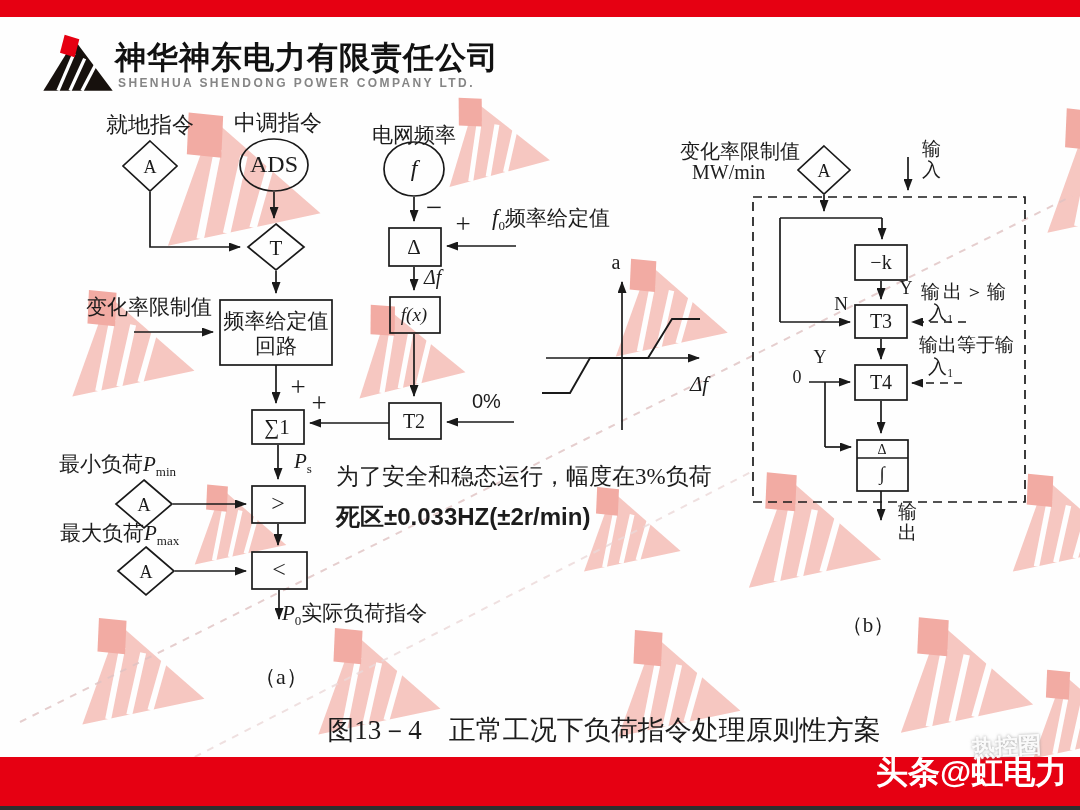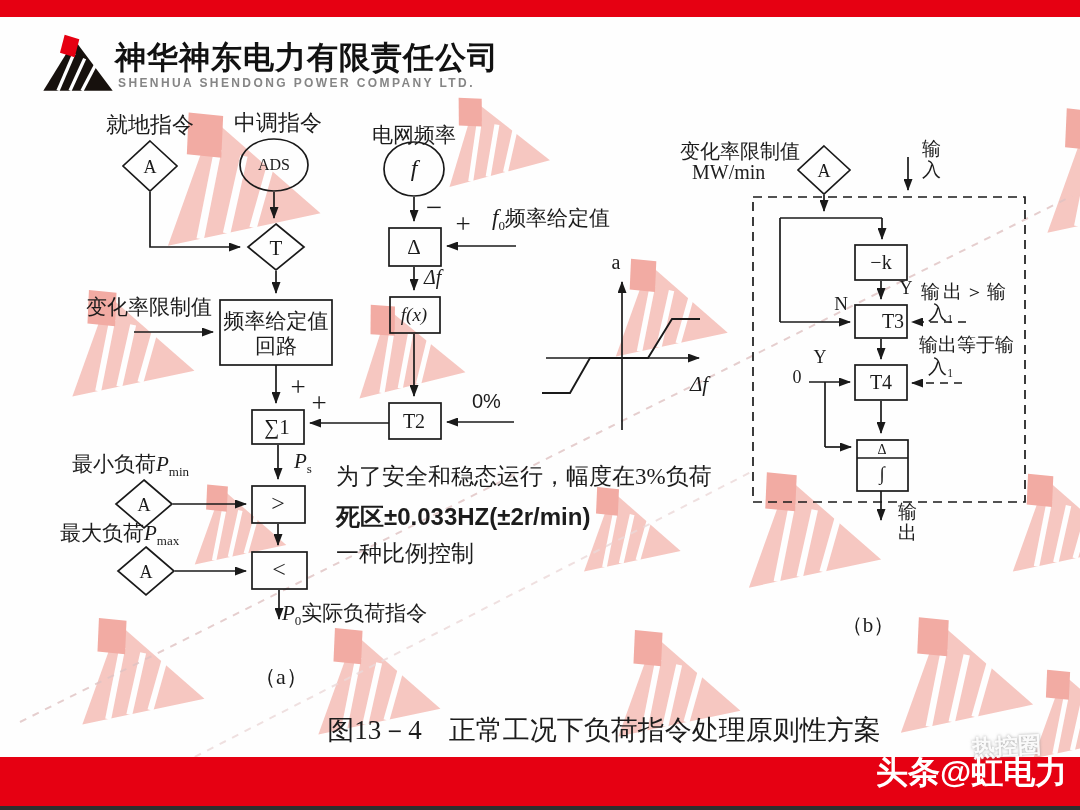--- a/index.html
+++ b/index.html
@@ -127,62 +127,61 @@
     <path d="M881,401 V433" marker-end="url(#ah)"></path>
     <rect x="857" y="440" width="51" height="51"></rect>
     <path d="M857,458 H908"></path>
     <path d="M881,491 V520" marker-end="url(#ah)"></path>
   </svg>
 
   <div class="lbl" style="left:106px;top:112px;font-size:22px;">就地指令</div>
   <div class="lbl" style="left:234px;top:110px;font-size:22px;">中调指令</div>
   <div class="lbl" style="left:372px;top:104px;font-size:21px;margin-top:19px;">电网频率</div>
   <div class="lbl ctr" style="left:150px;top:167px;font-size:18px;">A</div>
-  <div class="lbl ctr" style="left:274px;top:165px;font-size:16px;">ADS</div>
+  <div class="lbl ctr" style="left:274px;top:165px;font-size:24px;">ADS</div>
   <div class="lbl ctr it" style="left:414px;top:169px;font-size:24px;">f</div>
   <div class="lbl ctr" style="left:276px;top:248px;font-size:21px;">T</div>
   <div class="lbl" style="left:86px;top:295px;">变化率限制值</div>
   <div class="lbl ctr" style="left:276px;top:321px;">频率给定值</div>
   <div class="lbl ctr" style="left:276px;top:346px;">回路</div>
   <div class="lbl ctr" style="left:298px;top:388px;font-size:27px;">+</div>
   <div class="lbl ctr" style="left:319px;top:404px;font-size:27px;">+</div>
   <div class="lbl ctr" style="left:277px;top:427px;">∑1</div>
   <div class="lbl ctr" style="left:434px;top:208px;font-size:29px;">−</div>
   <div class="lbl ctr" style="left:463px;top:225px;font-size:27px;">+</div>
   <div class="lbl ctr" style="left:414px;top:247px;">Δ</div>
   <div class="lbl" style="left:492px;top:205px;"><span class="it" style="font-size:23px;">f</span><sub>0</sub><span>频率给定值</span></div>
   <div class="lbl it" style="left:424px;top:266px;font-size:20px;">Δf</div>
   <div class="lbl ctr it" style="left:414px;top:315px;font-size:19px;">f(x)</div>
   <div class="lbl ctr" style="left:414px;top:421px;font-size:20px;">T2</div>
   <div class="lbl sans" style="left:472px;top:390px;font-size:20px;">0%</div>
   <div class="lbl" style="left:294px;top:449px;"><span class="it">P</span><sub>s</sub></div>
   <div class="lbl ctr" style="left:278px;top:504px;font-size:24px;">&gt;</div>
   <div class="lbl ctr" style="left:144px;top:505px;font-size:18px;">A</div>
-  <div class="lbl" style="left:72px;top:452px;text-align:center;"><span>最小负荷</span><span class="it">P</span><sub>min</sub></div>
+  <div class="lbl" style="left:59px;top:452px;text-align:center;"><span>最小负荷</span><span class="it">P</span><sub>min</sub></div>
   <div class="lbl ctr" style="left:279px;top:570px;font-size:24px;">&lt;</div>
   <div class="lbl ctr" style="left:146px;top:572px;font-size:18px;">A</div>
   <div class="lbl" style="left:60px;top:521px;"><span>最大负荷</span><span class="it">P</span><sub>max</sub></div>
   <div class="lbl" style="left:282px;top:601px;"><span class="it">P</span><sub>0</sub><span>实际负荷指令</span></div>
   <div class="lbl ctr" style="left:281px;top:677px;font-size:22px;">（a）</div>
 
   <div class="lbl" style="left:336px;top:464px;font-size:23px;">为了安全和稳态运行，幅度在3%负荷</div>
   <div class="lbl sans" style="left:336px;top:503px;font-size:24px;font-weight:600;">死区±0.033HZ(±2r/min)</div>
-  <div class="lbl" style="left:336px;top:541px;font-size:23px;">一种比例控制</div>
 
   <div class="lbl ctr" style="left:616px;top:262px;font-size:20px;">a</div>
   <div class="lbl it" style="left:690px;top:372px;font-size:21px;">Δf</div>
 
   <div class="lbl" style="left:680px;top:140px;font-size:20px;">变化率限制值</div>
   <div class="lbl" style="left:692px;top:161px;font-size:20px;">MW/min</div>
   <div class="lbl ctr" style="left:824px;top:171px;font-size:18px;">A</div>
   <div class="vtxt" style="left:922px;top:139px;">输入</div>
   <div class="lbl ctr" style="left:881px;top:262px;font-size:20px;">−k</div>
   <div class="lbl ctr" style="left:906px;top:288px;font-size:18px;">Y</div>
   <div class="lbl ctr" style="left:841px;top:304px;font-size:19px;">N</div>
-  <div class="lbl ctr" style="left:881px;top:321px;font-size:20px;margin-left:12px;">T3</div>
+  <div class="lbl ctr" style="left:881px;top:321px;font-size:20px;">T3</div>
   <div class="lbl" style="left:921px;top:281px;font-size:19px;letter-spacing:3px;">输出＞输</div>
   <div class="lbl" style="left:928px;top:302px;font-size:19px;">入₁</div>
   <div class="lbl ctr" style="left:820px;top:357px;font-size:18px;">Y</div>
   <div class="lbl ctr" style="left:797px;top:377px;font-size:18px;">0</div>
   <div class="lbl ctr" style="left:881px;top:382px;font-size:20px;">T4</div>
   <div class="lbl" style="left:919px;top:334px;font-size:19px;">输出等于输</div>
   <div class="lbl" style="left:928px;top:356px;font-size:19px;">入₁</div>
   <div class="lbl ctr" style="left:882px;top:450px;font-size:14px;">Δ</div>
   <div class="lbl ctr" style="left:882px;top:474px;font-size:19px;">∫</div>
   <div class="vtxt" style="left:898px;top:502px;">输出</div>

